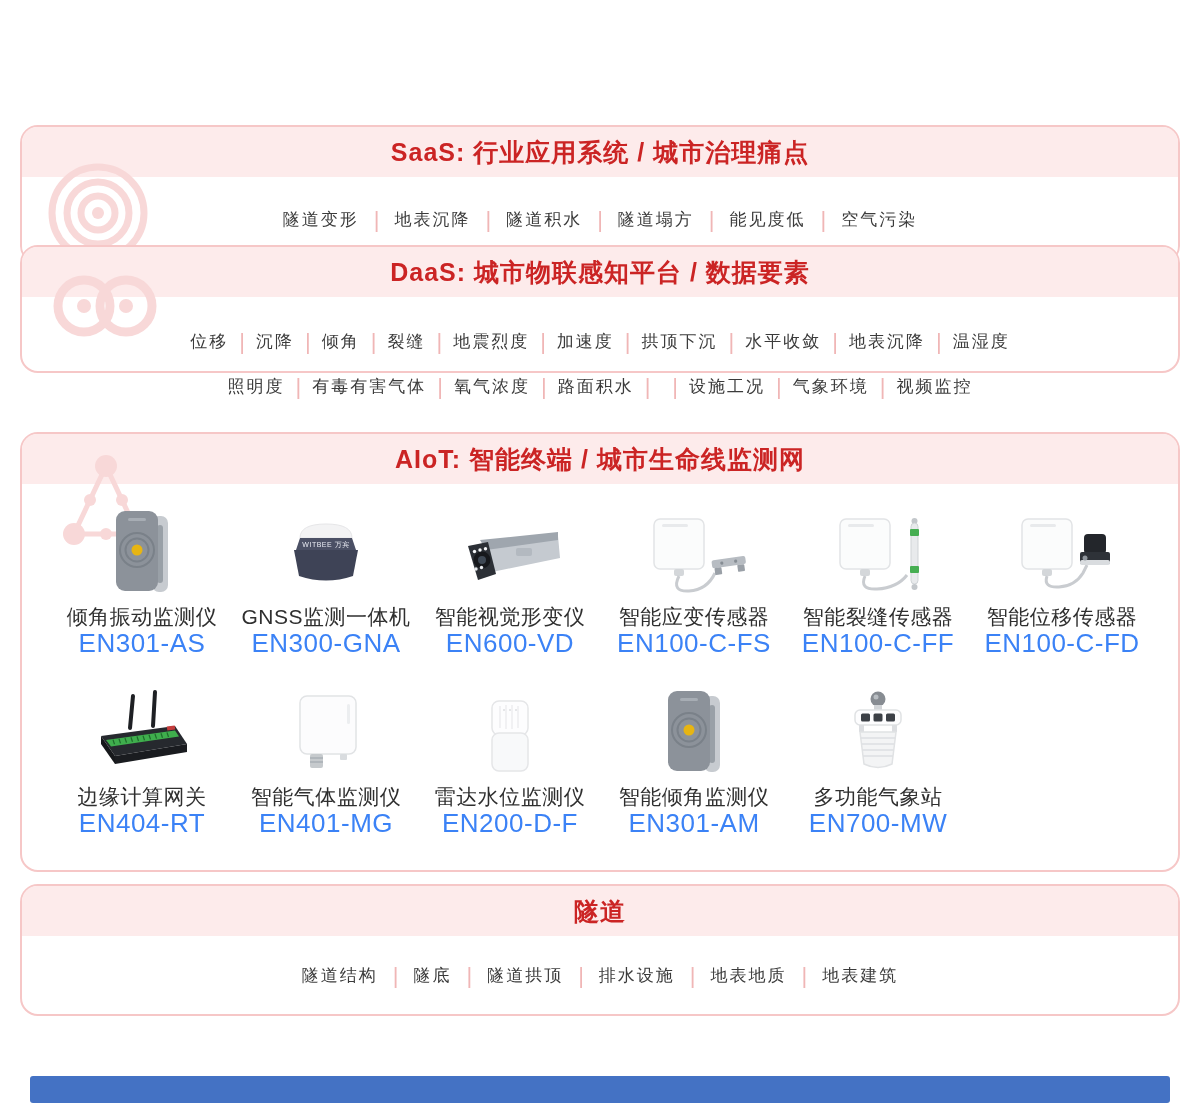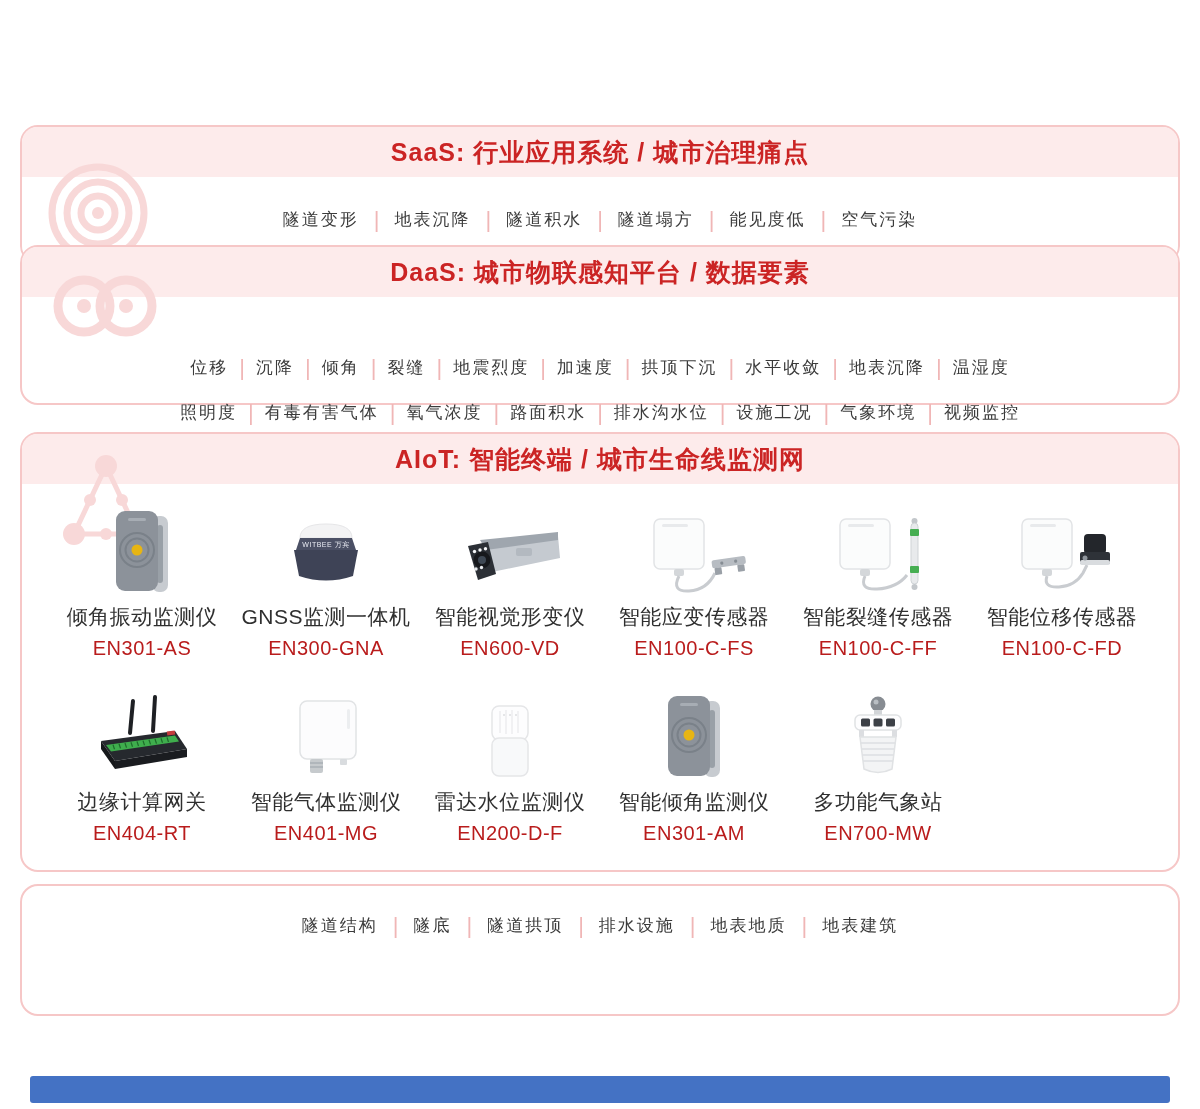--- a/index.html
+++ b/index.html
@@ -9,32 +9,32 @@
          border:2px solid #f6c7c7;border-radius:18px;}
   .band{height:50px;background:#fdebeb;border-radius:15px 15px 0 0;
         display:flex;align-items:center;justify-content:center;}
   .band h2{margin:0;font-size:25px;font-weight:700;color:#cb2424;letter-spacing:1px;}
   .rows{position:relative;display:flex;flex-direction:column;align-items:center;justify-content:center;}
   .item-row{display:flex;align-items:center;justify-content:center;white-space:nowrap;line-height:45px;}
   .item{font-size:17px;color:#3b3b3b;letter-spacing:2px;}
   .sep{color:#f0b6b6;margin:0 15px;font-size:22px;font-weight:400;}
   #sec-daas .sep{margin:0 11px;}
   #sec-saas .rows{height:85px;}
-  #sec-daas .rows{height:122px;padding-top:16px;justify-content:flex-end;}
+  #sec-daas .rows{height:122px;padding-top:6px;}
   #sec-tunnel .rows{height:78px;}
   .wm{position:absolute;pointer-events:none;}
   #sec-saas .wm{left:24px;top:24px;}
   #sec-daas .wm{left:22px;top:20px;}
   #sec-aiot .wm{left:36px;top:14px;}
   .grid{position:relative;display:grid;grid-template-columns:repeat(6,1fr);
         padding:22px 24px 0 28px;row-gap:30px;}
   .card{display:flex;flex-direction:column;align-items:center;}
   .art{height:92px;display:flex;align-items:flex-end;justify-content:center;}
   .pname{margin-top:6px;font-size:21px;color:#2f2f2f;letter-spacing:0.5px;white-space:nowrap;line-height:26px;}
-  .pmodel{margin-top:5px;font-size:20px;color:#b91c1c;letter-spacing:0.5px;line-height:26px;}
+  .pmodel{font-size:26px;color:#3b82f6;letter-spacing:0.5px;line-height:26px;}
   .footer-bar{position:absolute;left:30px;top:1076px;width:1140px;height:27px;
               background:#4472c4;border-radius:3px;}
 </style>
 </head>
 <body>
 
 <div class="canvas">
 
   <section class="panel" id="sec-saas" style="top:93px;height:139px;margin-top:32px;">
     <div class="band">
@@ -58,21 +58,21 @@
           <span class="sep">|</span>
           <span class="item">隧道塌方</span>
           <span class="sep">|</span>
           <span class="item">能见度低</span>
           <span class="sep">|</span>
           <span class="item">空气污染</span>
         </div>
     </div>
   </section>
 
-  <section class="panel" id="sec-daas" style="top:245px;height:160px;">
+  <section class="panel" id="sec-daas" style="top:245px;height:128px;">
     <div class="band">
       <h2>DaaS: 城市物联感知平台 / 数据要素</h2>
     </div>
     <svg class="wm" width="124" height="78" viewBox="0 0 124 78">
       <g fill="none" stroke="#f8d8d8" stroke-width="9">
         <circle cx="40" cy="39" r="26"></circle>
           <circle cx="82" cy="39" r="26"></circle>
       </g>
       <circle cx="40" cy="39" r="7" fill="#f8d8d8"></circle>
         <circle cx="82" cy="39" r="7" fill="#f8d8d8"></circle>
@@ -101,21 +101,20 @@
         </div>
       <div class="item-row">
           <span class="item">照明度</span>
           <span class="sep">|</span>
           <span class="item">有毒有害气体</span>
           <span class="sep">|</span>
           <span class="item">氧气浓度</span>
           <span class="sep">|</span>
           <span class="item">路面积水</span>
           <span class="sep">|</span>
-          <span class="item">排水沟水位</span>
           <span class="sep">|</span>
           <span class="item">设施工况</span>
           <span class="sep">|</span>
           <span class="item">气象环境</span>
           <span class="sep">|</span>
           <span class="item">视频监控</span>
         </div>
     </div>
   </section>
 
@@ -341,20 +340,23 @@
           </svg>
         </div>
         <div class="pname">多功能气象站</div>
         <div class="pmodel">EN700-MW</div>
       </div>
 
     </div>
   </section>
 
   <section class="panel" id="sec-tunnel" style="top:884px;height:132px;">
+    <div class="band">
+      <h2>隧道</h2>
+    </div>
     <div class="rows">
       <div class="item-row">
           <span class="item">隧道结构</span>
           <span class="sep">|</span>
           <span class="item">隧底</span>
           <span class="sep">|</span>
           <span class="item">隧道拱顶</span>
           <span class="sep">|</span>
           <span class="item">排水设施</span>
           <span class="sep">|</span>

